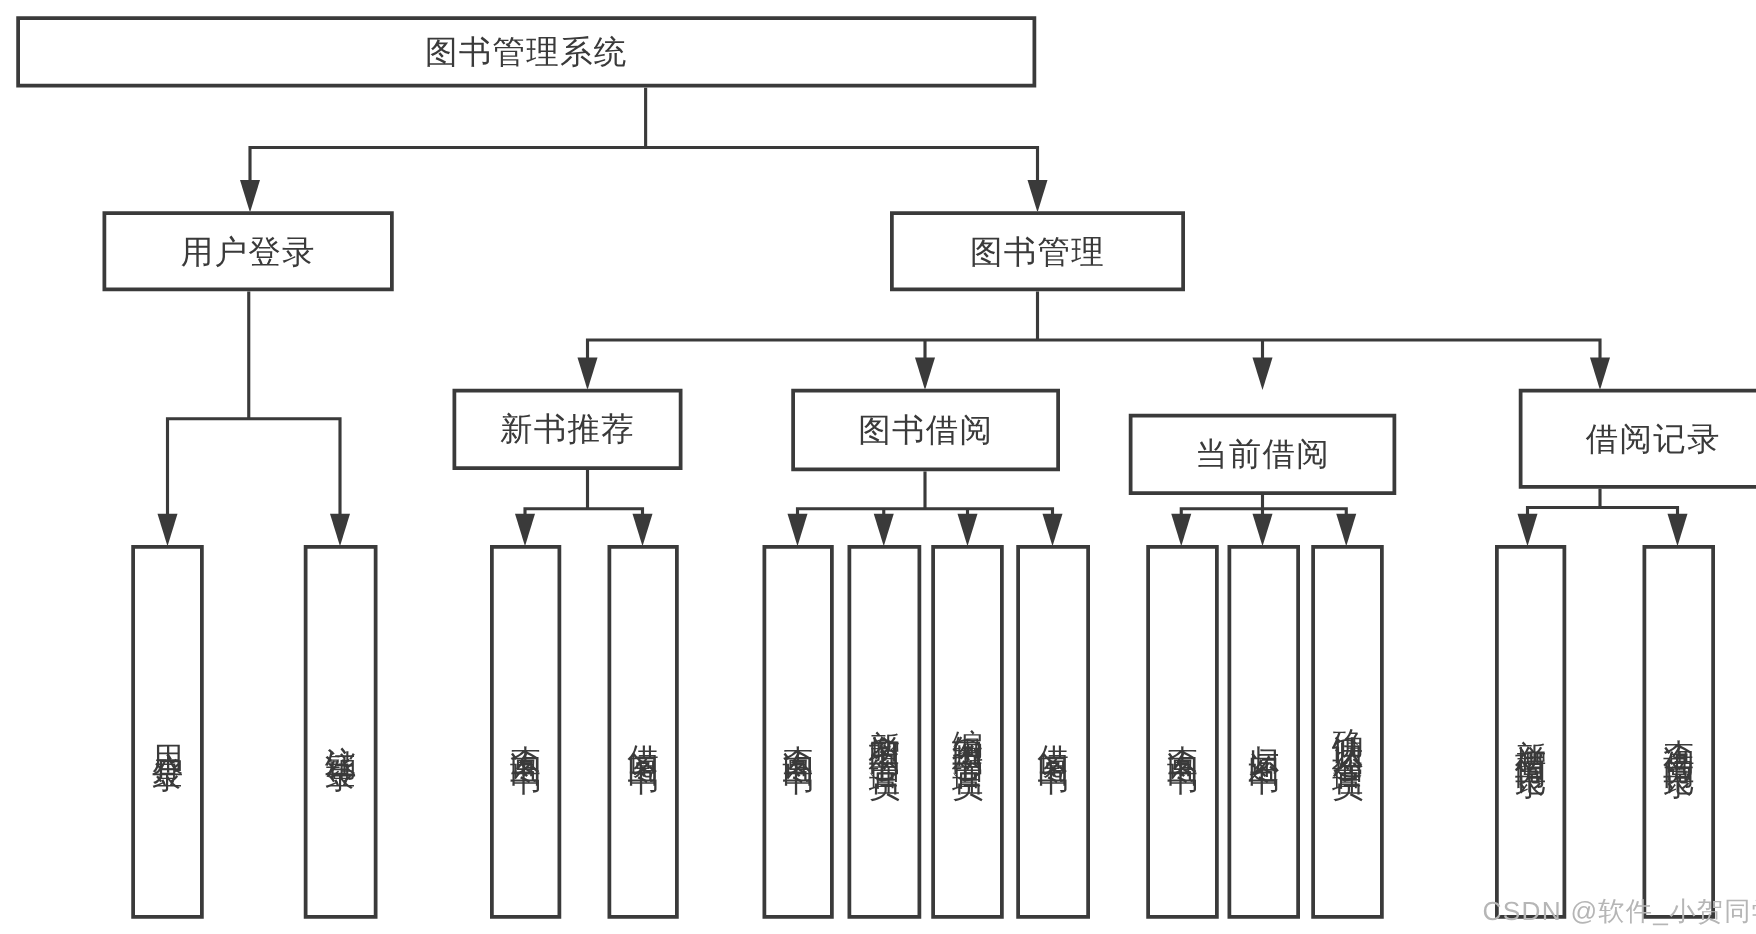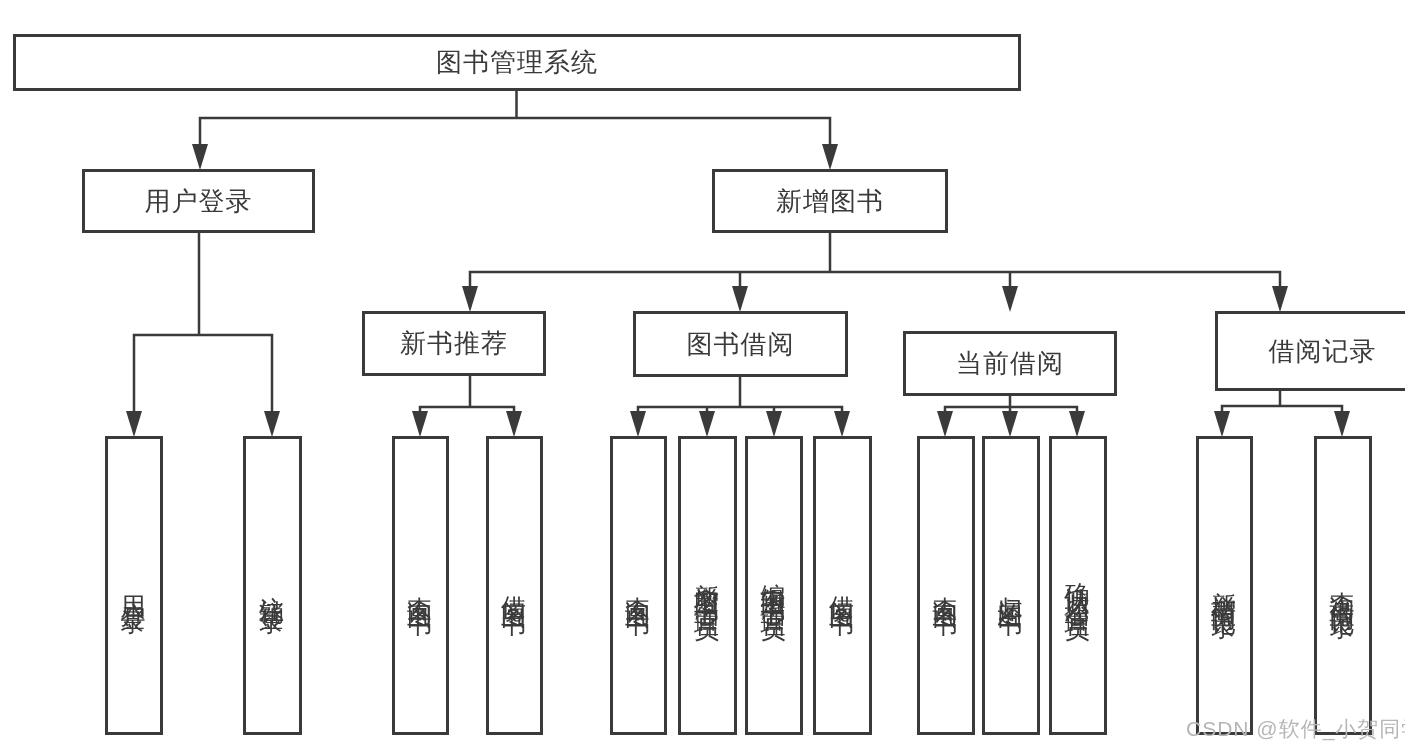--- a/index.html
+++ b/index.html
@@ -47,21 +47,21 @@
   }
   .leaf span {
     writing-mode: vertical-rl;
     text-orientation: mixed;
     font-size: 25px;
     letter-spacing: 5px;
     white-space: nowrap;
     color: #3a3a3a;
   }
   
-  #n-root { left: 13px;   top: 13px;  width: 1008px; height: 57px; margin-top: 21px; }
+  #n-root { left: 13px;   top: 13px;  width: 816px; height: 57px; }
   #n-l2-0 { left: 82px;   top: 169px; width: 233px;  height: 64px; }
   #n-l2-1 { left: 712px;  top: 169px; width: 236px;  height: 64px; }
   #n-l3-0 { left: 362px;  top: 311px; width: 184px;  height: 65px; }
   #n-l3-1 { left: 633px;  top: 311px; width: 215px;  height: 66px; }
   #n-l3-2 { left: 903px;  top: 311px; width: 214px;  height: 65px; margin-top: 20px; }
   #n-l3-3 { left: 1172px; top: 311px; width: 215px;  height: 80px; margin-left: 43px; }
   
   #lf-ul-0 { left: 105px;  width: 58px; }
   #lf-ul-1 { left: 243px;  width: 59px; }
   #lf-nb-0 { left: 392px;  width: 57px; }
@@ -126,21 +126,21 @@
   </svg>
 
   <div id="n-root" class="node">
     <span>图书管理系统</span>
   </div>
 
   <div id="n-l2-0" class="node">
     <span>用户登录</span>
   </div>
   <div id="n-l2-1" class="node">
-    <span>新增图书</span>
+    <span>图书管理</span>
   </div>
 
   <div id="n-l3-0" class="node">
     <span>新书推荐</span>
   </div>
   <div id="n-l3-1" class="node">
     <span>图书借阅</span>
   </div>
   <div id="n-l3-2" class="node">
     <span>当前借阅</span>

